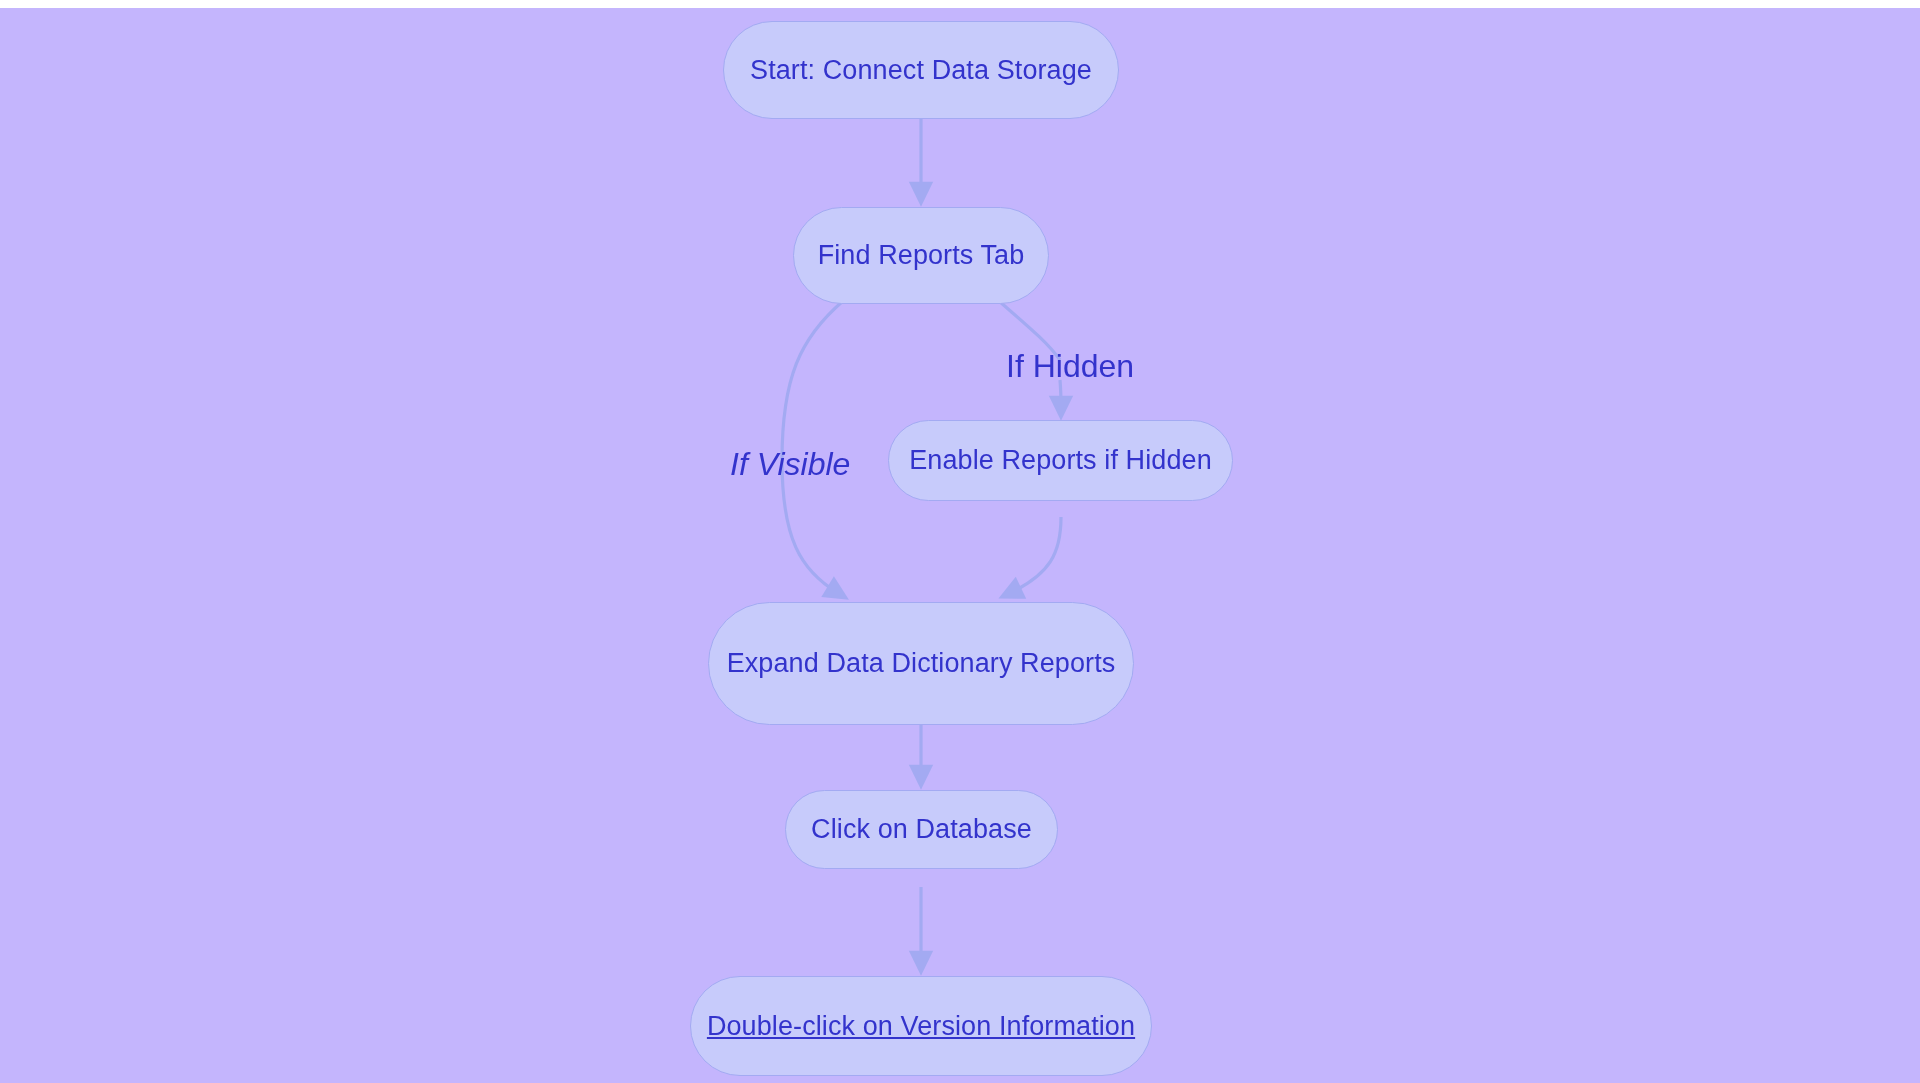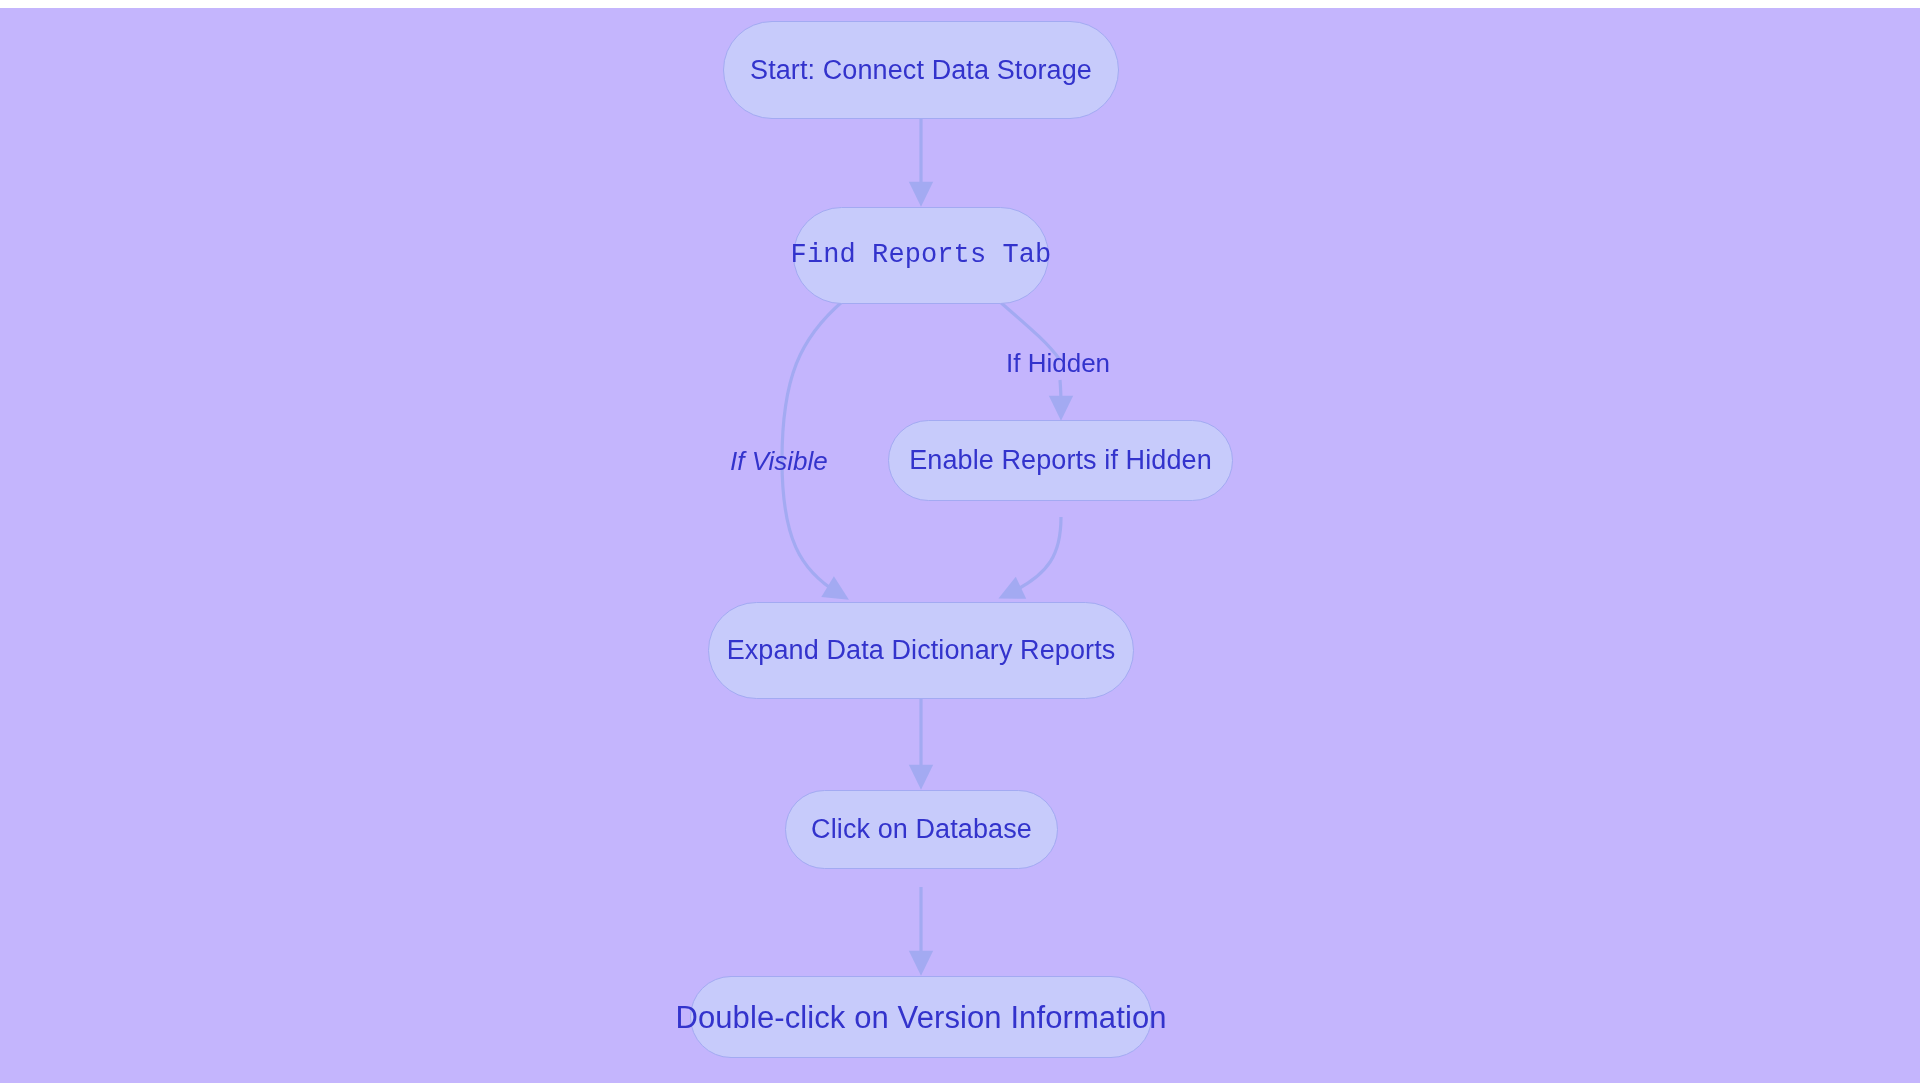--- a/index.html
+++ b/index.html
@@ -44,34 +44,34 @@
     user-select: none;
   }
   .node-label {
     display: block;
     line-height: 1;
   }
   .edge-label {
     position: absolute;
     color: #3333cc;
     font-family: "Liberation Sans", sans-serif;
-    font-size: 26px;
+    font-size: 32px;
     line-height: 1;
     white-space: nowrap;
     background: transparent;
     user-select: none;
   }
 
   
   #node-start        { left: 723px;  top: 13px;   width: 396px; height: 98px;  font-size: 27px; }
-  #node-find         { left: 793px;  top: 199px;  width: 256px; height: 97px;  font-size: 27px; font-family: Liberation Mono, monospace; }
+  #node-find         { left: 793px;  top: 199px;  width: 256px; height: 97px;  font-size: 27px; }
   #node-enable       { left: 888px;  top: 412px;  width: 345px; height: 81px;  font-size: 27px; }
-  #node-expand       { left: 708px;  top: 594px;  width: 426px; height: 97px;  font-size: 27px; }
+  #node-expand       { left: 708px;  top: 594px;  width: 426px; height: 123px;  font-size: 27px; }
   #node-click        { left: 785px;  top: 782px;  width: 273px; height: 79px;  font-size: 27px; }
-  #node-double       { left: 690px;  top: 968px;  width: 462px; height: 82px;  font-size: 31px; }
+  #node-double       { left: 690px;  top: 968px;  width: 462px; height: 100px;  font-size: 27px; text-decoration: underline; }
 
   
   #label-if-hidden   { left: 1006px; top: 342px; }
   #label-if-visible  { left: 730px;  top: 440px; font-style: italic; }
 </style>
 </head>
 <body>
 
 <div id="canvas">
 

